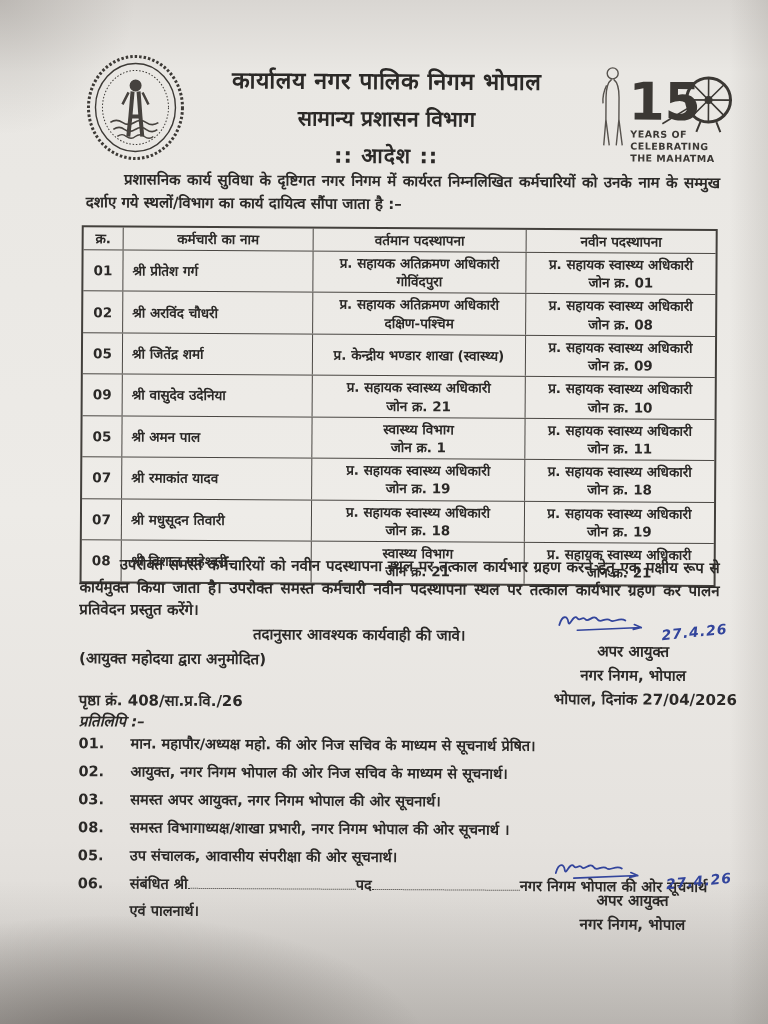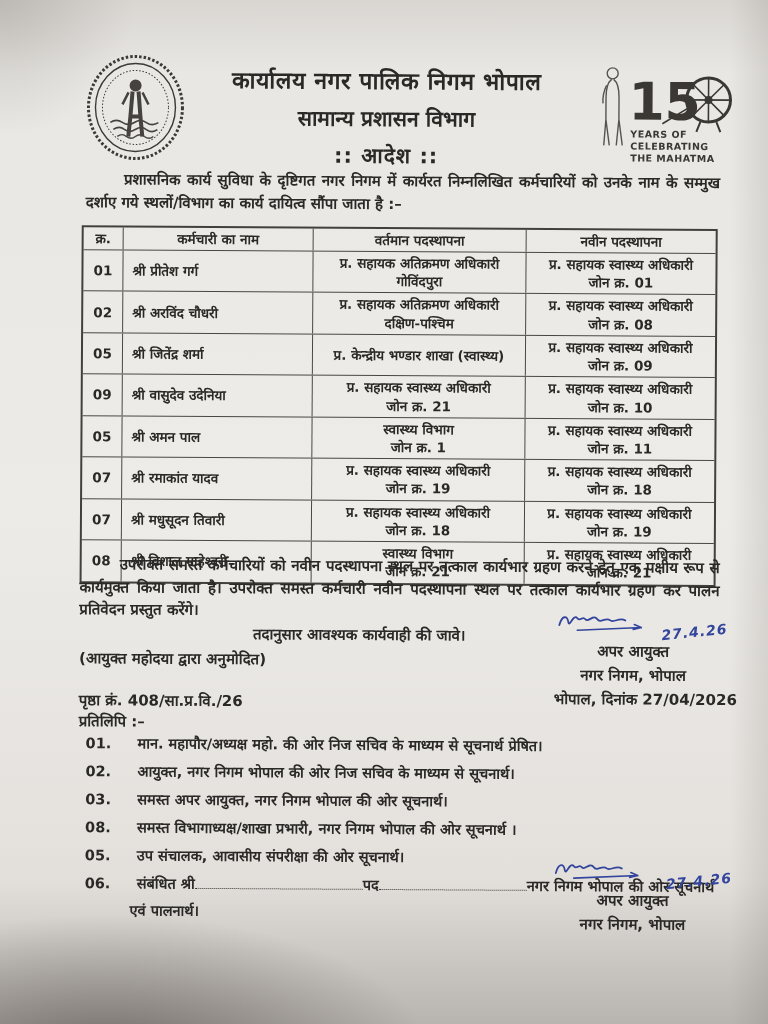--- a/index.html
+++ b/index.html
@@ -60,24 +60,24 @@
   .sig-date {
     position:absolute; right:-4px; top:18px; color:#33459c; font-size:14px; font-style:italic;
     transform:rotate(-6deg); font-weight:600; letter-spacing:1px;
   }
   .sig-desig { font-size:15px; font-weight:bold; margin-top:1px; }
   .sig-org { font-size:15px; font-weight:bold; margin-top:4px; }
 
   
   .ref-number { position:absolute; left:80px; top:691px; font-size:15px; font-weight:bold; }
   .place-date { position:absolute; right:30px; top:687px; font-size:15px; font-weight:bold; }
-  .copies-heading { position:absolute; left:80px; top:712px; font-size:15px; font-weight:bold; }
+  .copies-heading { position:absolute; left:80px; top:712px; font-size:15px; font-weight:bold;font-style:italic; }
   .copies { position:absolute; left:80px; top:735px; width:648px; }
   .copy-item { display:flex; align-items:baseline; font-size:14.5px; font-weight:600; margin-bottom:7px; line-height:1.45; }
-  .copy-num { width:52px; flex:0 0 52px;margin-left:7px; }
+  .copy-num { width:52px; flex:0 0 52px; }
   .copy-text { flex:1; }
   .copy-line6 { flex-wrap:wrap; }
   .dots { display:inline-block; border-bottom:1.6px dotted #3b3936; height:.85em; }
   .dots-a { width:168px; }
   .dots-b { width:148px; }
   .copy-line2 { margin-left:52px; margin-top:-2px; font-size:14.5px; font-weight:600; }
 </style>
 </head>
 <body>
 

